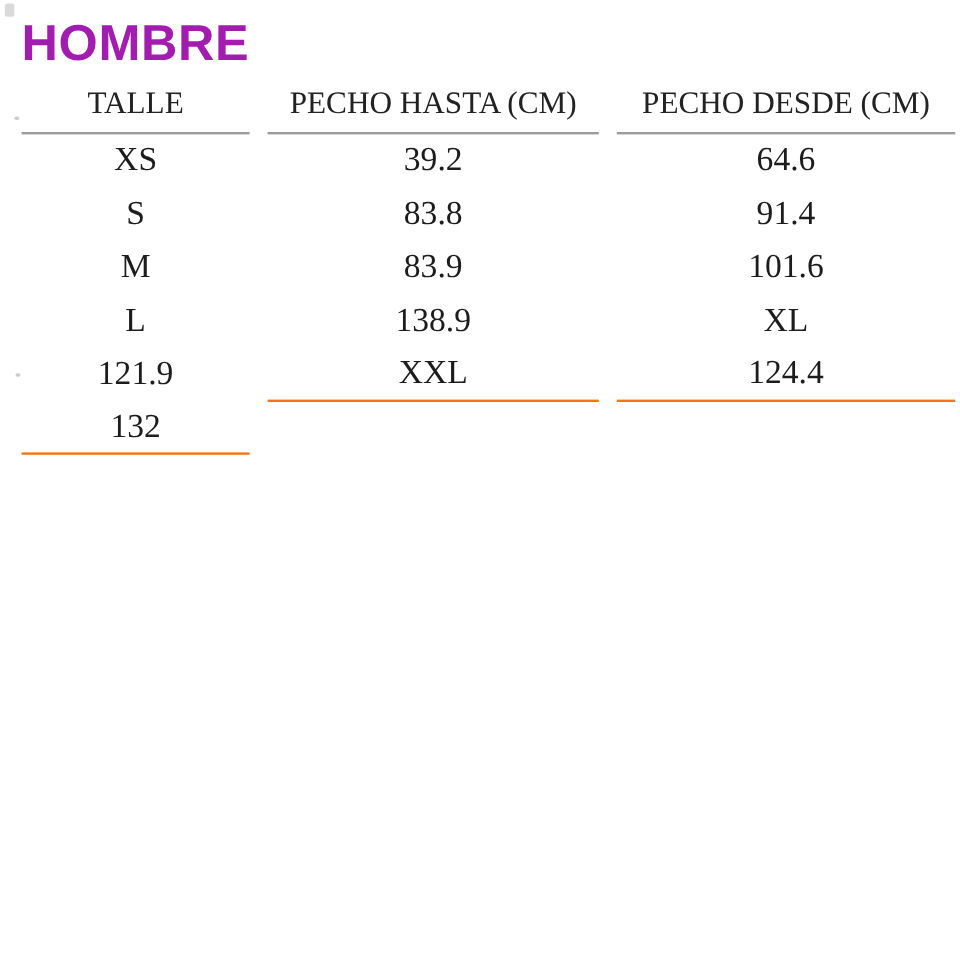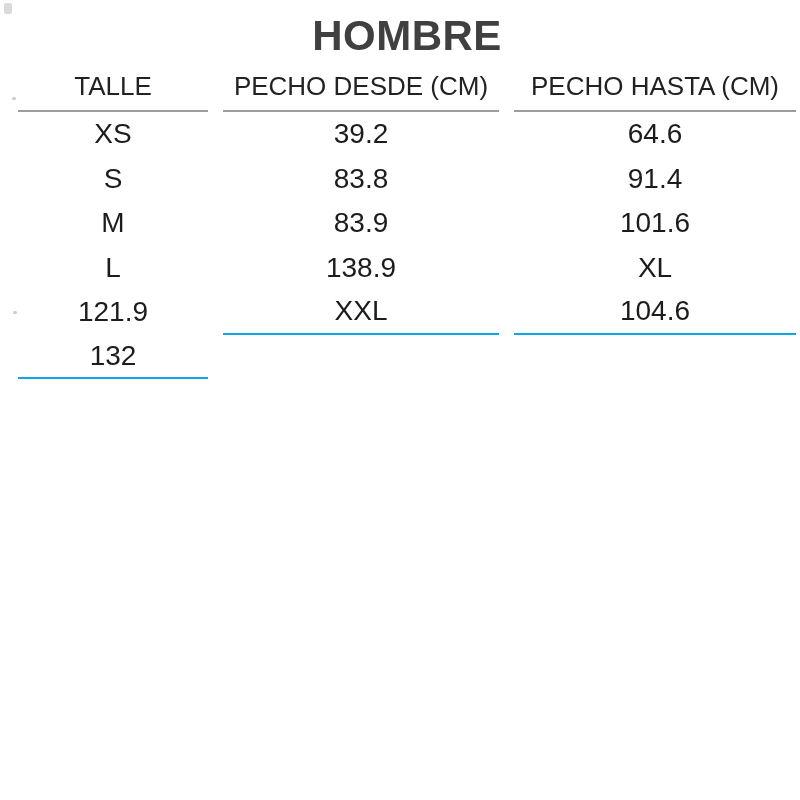--- a/index.html
+++ b/index.html
@@ -14,52 +14,52 @@
     background: #ffffff;
     overflow: hidden;
     font-family: "Liberation Sans", "DejaVu Sans", sans-serif;
     color: #1c1c1c;
   }
   .chart-title {
     position: absolute;
     top: 12px;
     left: 18px;
     width: 778px;
-    text-align: center;
     font-size: 42px;
     line-height: 48px;
     font-weight: 700;
     letter-spacing: 0.5px;
-    color: #404040;
+    color: #a21caf;
   }
   .size-table {
     position: absolute;
     top: 64px;
     left: 18px;
     display: grid;
     grid-template-columns: 190px 276px 282px;
     grid-template-rows: 48px repeat(6, 44.5px);
     column-gap: 15px;
   }
   .cell {
     display: flex;
     align-items: center;
     justify-content: center;
     font-size: 28px;
     color: #1c1c1c;
     white-space: nowrap;
+    font-family: Liberation Serif, serif;
   }
   .cell.header {
     font-size: 26px;
     color: #222222;
     border-bottom: 2px solid #9c9c9c;
     padding-bottom: 2px;
   }
   .cell.last {
-    border-bottom: 2px solid #0ea5e9;
+    border-bottom: 2px solid #f97316;
   }
   .artifact {
     position: absolute;
     background: #cccccc;
     border-radius: 2px;
   }
   .artifact.corner {
     left: 4px; top: 3px; width: 8px; height: 11px;
     background: #dadada;
   }
@@ -73,39 +73,39 @@
 
   <div class="artifact corner"></div>
   <div class="artifact dot-a"></div>
   <div class="artifact dot-b"></div>
 
   <div class="chart-title">HOMBRE</div>
 
   <div class="size-table">
 
     <div class="cell header">TALLE</div>
+    <div class="cell header">PECHO HASTA (CM)</div>
     <div class="cell header">PECHO DESDE (CM)</div>
-    <div class="cell header">PECHO HASTA (CM)</div>
 
     <div class="cell">XS</div>
     <div class="cell">39.2</div>
     <div class="cell">64.6</div>
 
     <div class="cell">S</div>
     <div class="cell">83.8</div>
     <div class="cell">91.4</div>
 
     <div class="cell">M</div>
     <div class="cell">83.9</div>
     <div class="cell">101.6</div>
 
     <div class="cell">L</div>
     <div class="cell">138.9</div>
 
     <div class="cell">XL</div>
     <div class="cell">121.9</div>
 
     <div class="cell last">XXL</div>
-    <div class="cell last">104.6</div>
+    <div class="cell last">124.4</div>
     <div class="cell last">132</div>
 
   </div>
 </div>
 
 </body></html>

